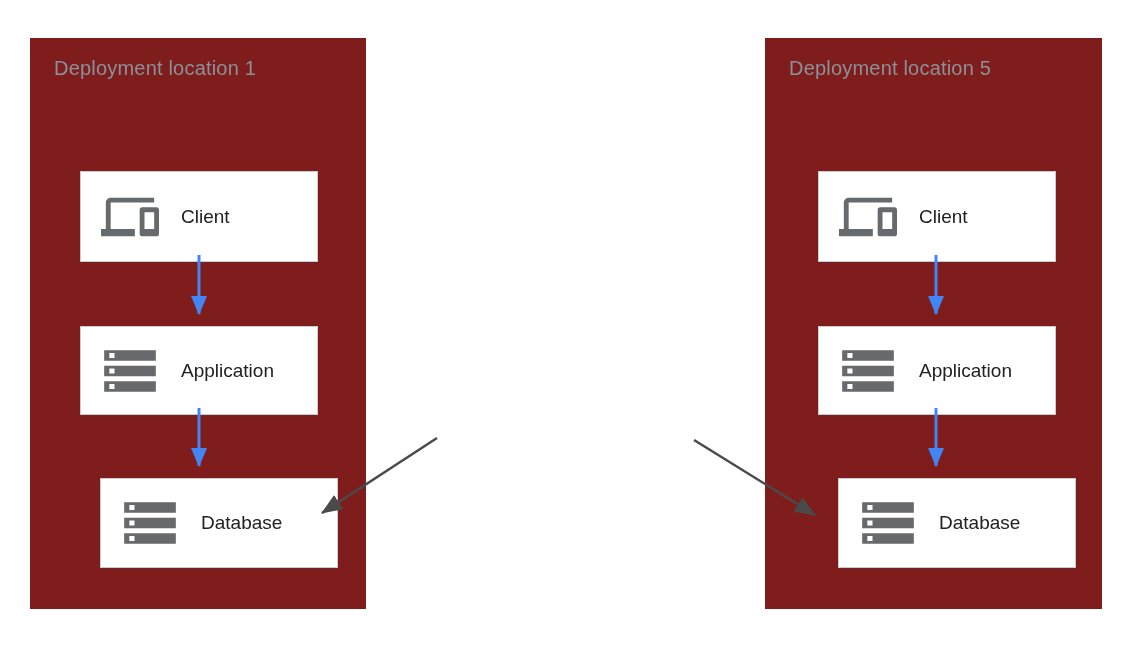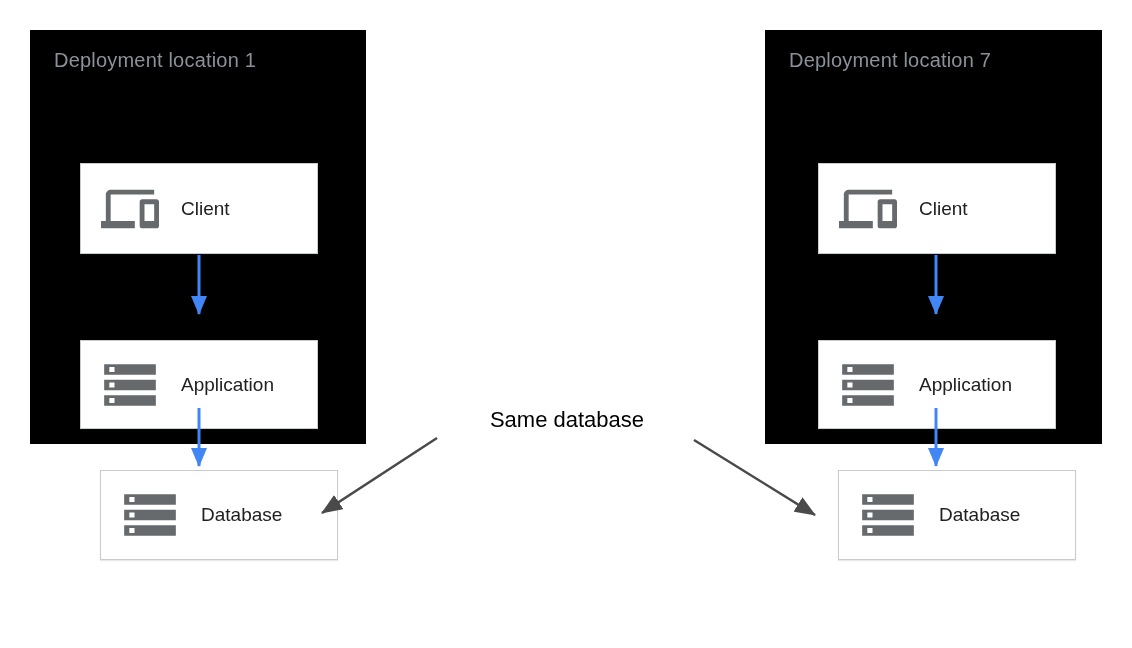--- a/index.html
+++ b/index.html
@@ -6,24 +6,24 @@
   .canvas {
     position: relative;
     width: 1132px;
     height: 648px;
     background: #ffffff;
     font-family: "Liberation Sans", sans-serif;
     overflow: hidden;
   }
   .panel {
     position: absolute;
-    top: 30px;
-    height: 414px;
+    top: 38px;
+    height: 571px;
     width: 336px;
-    background: #000000;
+    background: #7f1d1d;
   }
   .panel--left  { left: 30px; }
   .panel--right { left: 765px; width: 337px; }
   .panel-title {
     position: absolute;
     top: 16px;
     left: 24px;
     font-size: 20px;
     line-height: 28px;
     color: #8a9198;
@@ -37,21 +37,21 @@
     box-sizing: border-box;
     background: #ffffff;
     border: 1px solid #c9cccf;
     box-shadow: 0 1px 1px rgba(60,64,67,0.12);
     display: flex;
     align-items: center;
     padding-left: 17px;
   }
   .panel--right .node { left: 53px; }
   .node--client      { top: 133px; height: 91px; }
-  .node--application { top: 288px; height: 89px; margin-top: 22px; }
+  .node--application { top: 288px; height: 89px; }
   .node--database    { top: 440px; height: 90px; margin-left: 20px; }
   .node-icon {
     width: 64px;
     display: flex;
     align-items: center;
     justify-content: center;
     flex: 0 0 auto;
   }
   .node-icon svg { display: block; fill: #666a6d; }
   .node-label {
@@ -108,21 +108,21 @@
       <span class="node-icon">
         <svg width="62" height="62" viewBox="0 0 24 24" aria-hidden="true">
           <path d="M2 20h20v-4H2v4zm2-3h2v2H4v-2zM2 4v4h20V4H2zm4 3H4V5h2v2zm-4 7h20v-4H2v4zm2-3h2v2H4v-2z"></path>
         </svg>
       </span>
       <span class="node-label">Database</span>
     </div>
   </div>
 
   <div class="panel panel--right">
-    <div class="panel-title">Deployment location 7</div>
+    <div class="panel-title">Deployment location 5</div>
 
     <div class="node node--client">
       <span class="node-icon">
         <svg width="58" height="58" viewBox="0 0 24 24" aria-hidden="true">
           <path d="M4 6h18V4H4c-1.1 0-2 .9-2 2v11H0v3h14v-3H4V6zm19 2h-6c-.55 0-1 .45-1 1v10c0 .55.45 1 1 1h6c.55 0 1-.45 1-1V9c0-.55-.45-1-1-1zm-1 9h-4v-7h4v7z"></path>
         </svg>
       </span>
       <span class="node-label">Client</span>
     </div>
 
@@ -139,21 +139,20 @@
       <span class="node-icon">
         <svg width="62" height="62" viewBox="0 0 24 24" aria-hidden="true">
           <path d="M2 20h20v-4H2v4zm2-3h2v2H4v-2zM2 4v4h20V4H2zm4 3H4V5h2v2zm-4 7h20v-4H2v4zm2-3h2v2H4v-2z"></path>
         </svg>
       </span>
       <span class="node-label">Database</span>
     </div>
   </div>
 
   <div class="annotation">
-    <div>Same database</div>
   </div>
 
   <svg class="edges-overlay" viewBox="0 0 1132 648" xmlns="http://www.w3.org/2000/svg">
     <defs>
       <marker id="head-blue" markerUnits="userSpaceOnUse" markerWidth="20" markerHeight="16" refX="18" refY="8" orient="auto">
         <path d="M0,0 L19,8 L0,16 Z" fill="#4285f4"></path>
       </marker>
       <marker id="head-dark" markerUnits="userSpaceOnUse" markerWidth="22" markerHeight="17" refX="20" refY="8.5" orient="auto">
         <path d="M0,0 L21,8.5 L0,17 Z" fill="#4a4a4a"></path>
       </marker>

